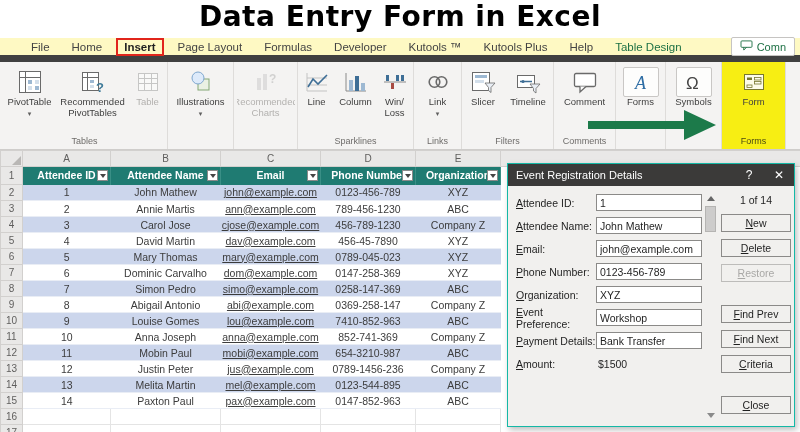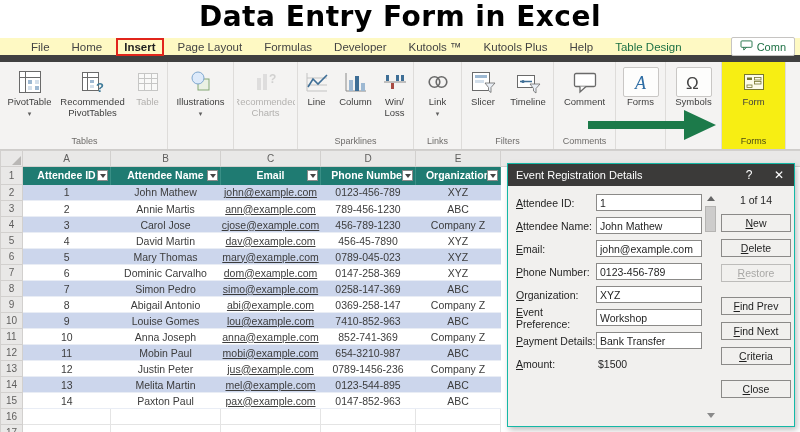--- a/index.html
+++ b/index.html
@@ -78,21 +78,21 @@
   #dlg-scroll { position:absolute; left:196px; top:8px; width:13px; height:226px; display:flex; flex-direction:column; align-items:center; }
   .scr-up { width:0; height:0; border-left:4px solid transparent; border-right:4px solid transparent; border-bottom:5px solid #666; margin-top:2px; }
   .scr-thumb { width:11px; height:26px; background:#cdcccb; border:1px solid #b5b4b2; margin-top:5px; }
   .scr-spacer { flex:1; }
   .scr-down { width:0; height:0; border-left:4px solid transparent; border-right:4px solid transparent; border-top:5px solid #8a8a8a; margin-bottom:2px; }
   #dlg-buttons { position:absolute; left:213px; top:8px; width:70px; }
   #record-indicator { text-align:center; font-size:10.5px; color:#1f1f1f; margin-bottom:8px; }
   .dlg-btn { display:block; width:70px; height:18px; margin-bottom:7px; background:#f1f0ee;
     border:1px solid #8b8a88; font-size:10.5px; font-family:inherit; color:#1f1f1f; text-align:center; line-height:15px; }
   .dlg-btn::first-letter { text-decoration:underline; }
-  .dlg-btn.gap { margin-top:15px; }
+  .dlg-btn.gap { margin-top:23px; }
   .dlg-btn:disabled { color:#a9a8a6; border-color:#bdbcba; }
 </style>
 </head>
 <body>
 
 <div id="app">
 
   <div id="title-band">
     <span id="main-title">Data Entry Form in Excel</span>
   </div>

